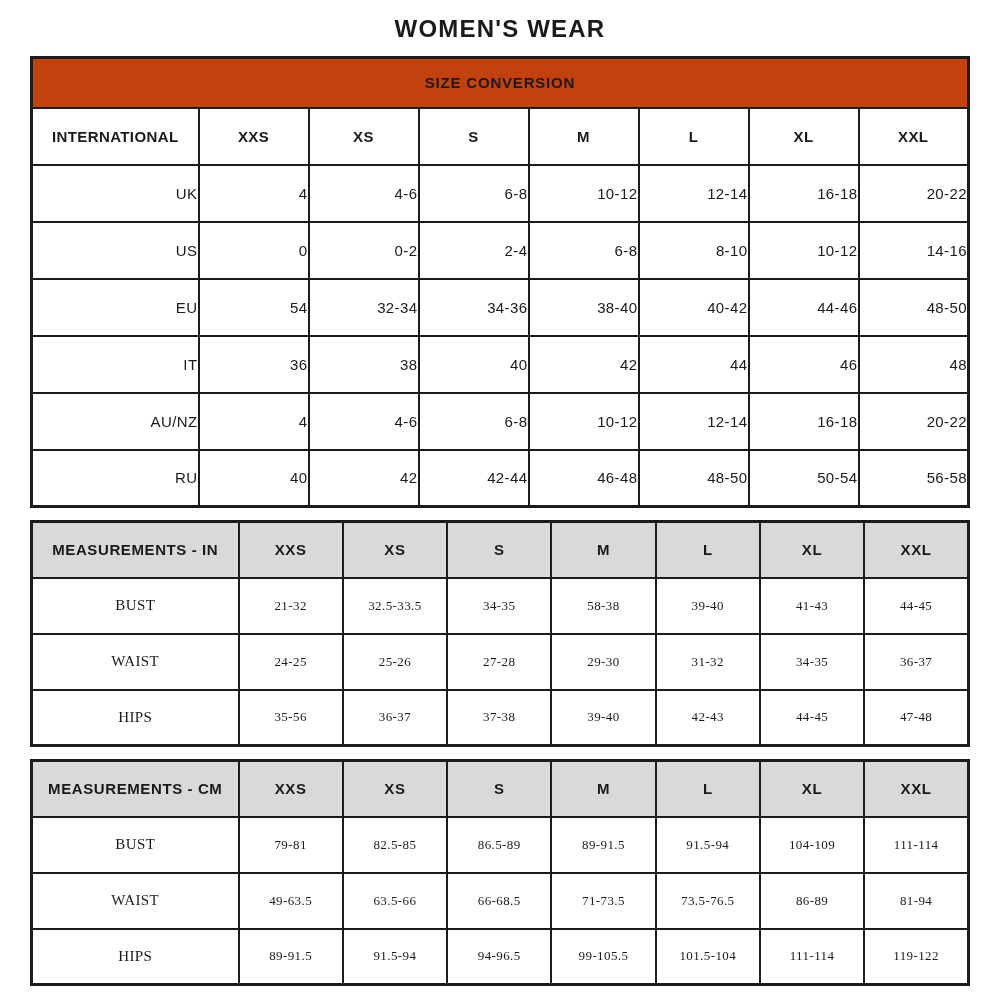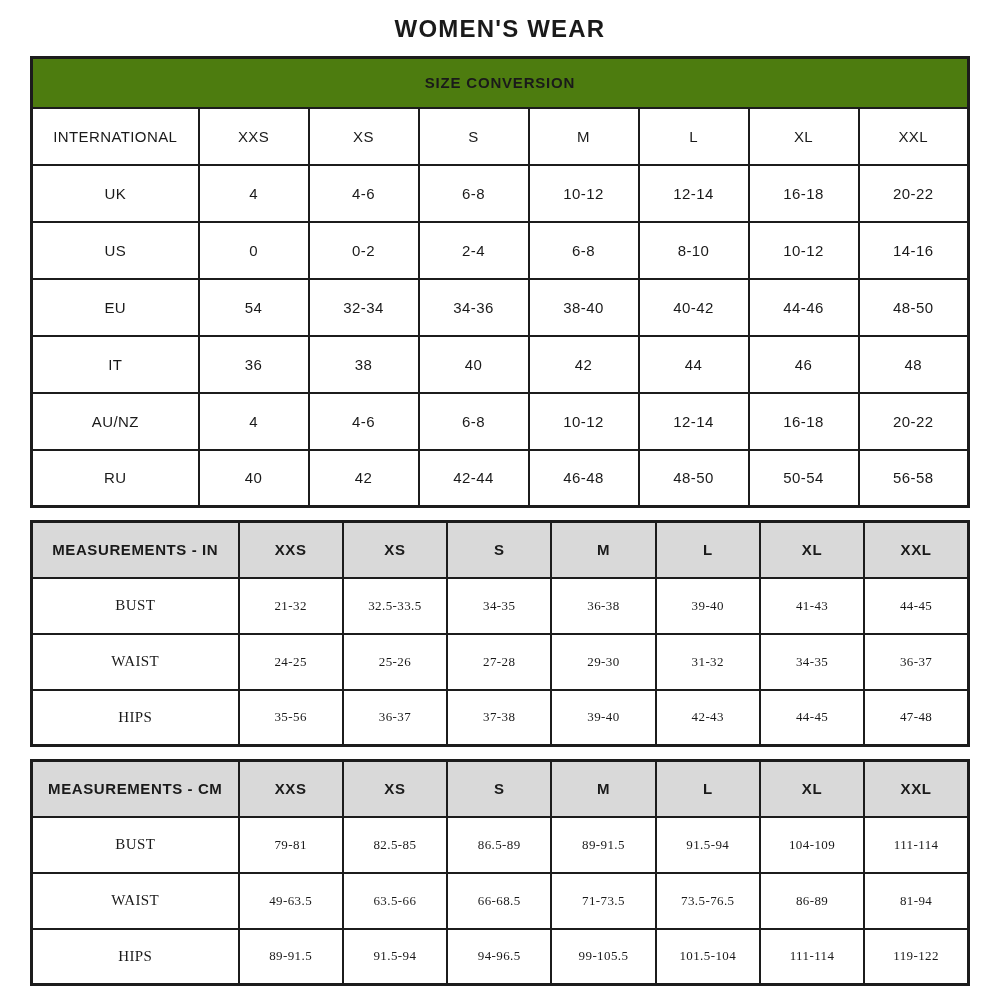--- a/index.html
+++ b/index.html
@@ -29,32 +29,32 @@
   th, td {
     border: 2px solid #1c1c1c;
     text-align: center;
     vertical-align: middle;
     letter-spacing: 0.4px;
     overflow: hidden;
   }
   
   col.conv-label { width: 167px; }
   tr.banner th {
-    background: #4d7c0f;
+    background: #c2410c;
     height: 50px;
     font-size: 15px;
     font-weight: 700;
     letter-spacing: 0.8px;
   }
   tr.conv-head th {
     height: 57px;
     font-size: 15px;
-    font-weight: 400;
-  }
-  table.conv tbody td { height: 57px; font-size: 15px; font-weight: 400; }
+    font-weight: 700;
+  }
+  table.conv tbody td { height: 57px; font-size: 15px; font-weight: 400; text-align: right; }
   
   table.meas { margin-top: 12px; padding-left: 10px; }
   col.meas-label { width: 207px; }
   tr.meas-head th {
     background: #d9d9d9;
     height: 56px;
     font-size: 15px;
     font-weight: 700;
     letter-spacing: 0.6px;
   }
@@ -168,21 +168,21 @@
           <th>XL</th>
           <th>XXL</th>
         </tr>
     </thead>
     <tbody>
         <tr>
           <td class="row-label">BUST</td>
           <td>21-32</td>
           <td>32.5-33.5</td>
           <td>34-35</td>
-          <td>36-38</td>
+          <td>58-38</td>
           <td>39-40</td>
           <td>41-43</td>
           <td>44-45</td>
         </tr>
         <tr>
           <td class="row-label">WAIST</td>
           <td>24-25</td>
           <td>25-26</td>
           <td>27-28</td>
           <td>29-30</td>

